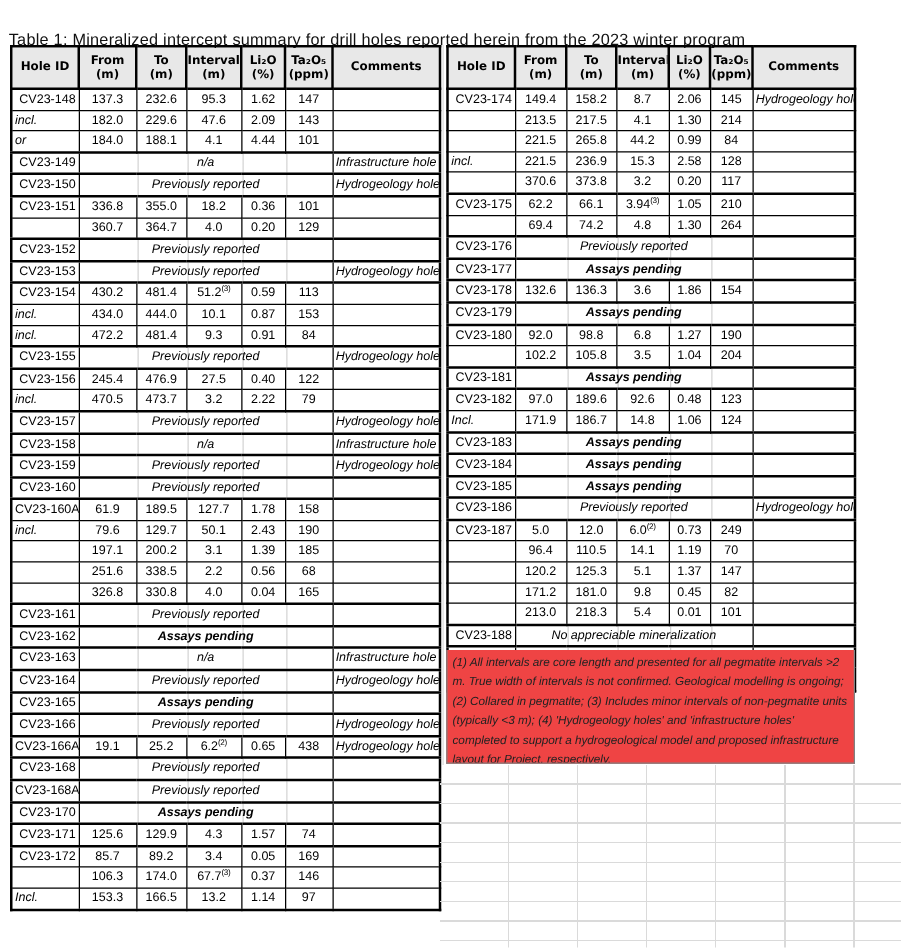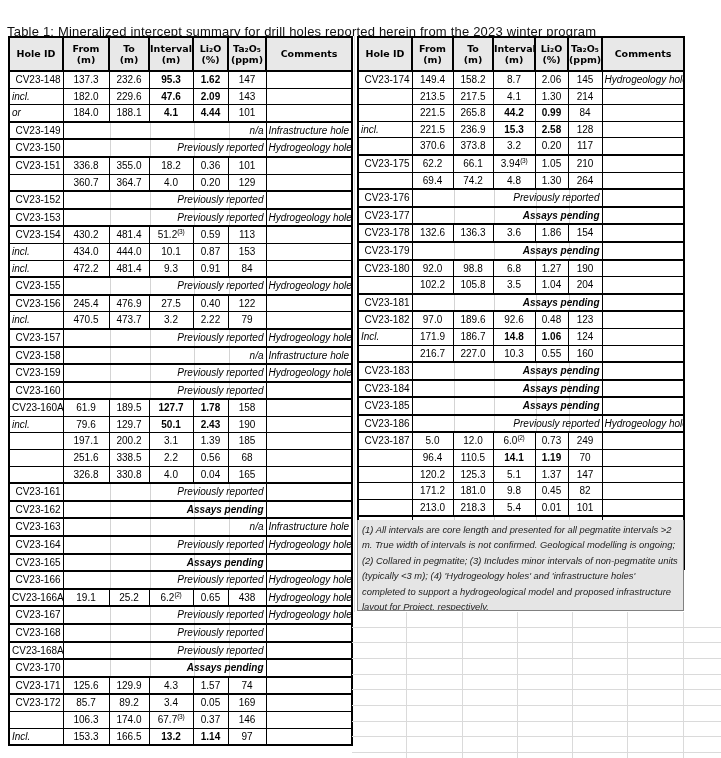--- a/index.html
+++ b/index.html
@@ -24,41 +24,41 @@
   }
   table.intercepts thead th{
     border:2px solid #000;background:#e8e8e8;font-weight:bold;
     font-family:"DejaVu Sans",sans-serif;font-size:9.5px;line-height:11.5px;
     height:30px;text-align:center;vertical-align:middle;padding:1px 0;
   }
   tr.gs td{border-top:2px solid #000;}
   td.hole{text-align:right;}
   td.sub{font-style:italic;padding-right:5px;}
   td.num{text-align:center;}
-  td.bold{font-weight:bold;}
+  td.bold{font-weight:normal;}
   td.comment{font-style:italic;font-size:9.3px;text-align:left;}
-  td.span-cell{font-style:italic;font-size:9.6px;text-align:right;padding-left:3px;
+  td.span-cell{font-style:italic;font-size:9.6px;text-align:center;padding-left:3px;
     background-repeat:no-repeat;}
   td.span-bold{font-weight:bold;}
   #tbl-left td.span-cell{
     background-image:linear-gradient(#d4d4d4,#d4d4d4),linear-gradient(#d4d4d4,#d4d4d4),
       linear-gradient(#d4d4d4,#d4d4d4),linear-gradient(#d4d4d4,#d4d4d4);
     background-size:1px 100%;
     background-position:46px 0,86px 0,130px 0,165px 0;
   }
   #tbl-right td.span-cell{
     background-image:linear-gradient(#d4d4d4,#d4d4d4),linear-gradient(#d4d4d4,#d4d4d4),
       linear-gradient(#d4d4d4,#d4d4d4),linear-gradient(#d4d4d4,#d4d4d4);
     background-size:1px 100%;
     background-position:41px 0,81px 0,123px 0,156px 0;
   }
   sup.fn{font-size:6.5px;line-height:0;vertical-align:4px;letter-spacing:-.3px;}
   .footnote{
     position:absolute;left:357px;top:520px;width:318px;height:88px;
-    border:1px solid #808080;border-top:none;background:#e5e5e5;
+    border:1px solid #808080;border-top:none;background:#ef4444;
     font-size:9.4px;font-style:italic;line-height:15.4px;color:#222;
     padding:2px 3px 0 4px;overflow:hidden;
   }
   .grid-area{
     position:absolute;left:352px;top:612px;width:369px;height:146px;
     background-image:
       repeating-linear-gradient(to right,transparent 0,transparent 54.3px,#dadada 54.3px,#dadada 55.3px),
       repeating-linear-gradient(to bottom,transparent 0,transparent 14.66px,#dadada 14.66px,#dadada 15.66px);
   }
   .gap-line{
@@ -305,25 +305,20 @@
       <tr class="gs">
         <td class="hole">CV23-166A</td>
         <td class="num">19.1</td>
         <td class="num">25.2</td>
         <td class="num">6.2<sup class="fn">(2)</sup></td>
         <td class="num">0.65</td>
         <td class="num">438</td>
         <td class="comment">Hydrogeology hole</td>
       </tr>
       <tr class="gs">
-        <td class="hole">CV23-167</td>
-        <td colspan="5" class="span-cell">Previously reported</td>
-        <td class="comment">Hydrogeology hole</td>
-      </tr>
-      <tr class="gs">
         <td class="hole">CV23-168</td>
         <td colspan="5" class="span-cell">Previously reported</td>
         <td class="comment"></td>
       </tr>
       <tr class="gs">
         <td class="hole">CV23-168A</td>
         <td colspan="5" class="span-cell">Previously reported</td>
         <td class="comment"></td>
       </tr>
       <tr class="gs">
@@ -513,29 +508,20 @@
       </tr>
       <tr>
         <td class="sub">Incl.</td>
         <td class="num">171.9</td>
         <td class="num">186.7</td>
         <td class="num bold">14.8</td>
         <td class="num bold">1.06</td>
         <td class="num">124</td>
         <td class="comment"></td>
       </tr>
-      <tr>
-        <td class="hole"></td>
-        <td class="num">216.7</td>
-        <td class="num">227.0</td>
-        <td class="num">10.3</td>
-        <td class="num">0.55</td>
-        <td class="num">160</td>
-        <td class="comment"></td>
-      </tr>
       <tr class="gs">
         <td class="hole">CV23-183</td>
         <td colspan="5" class="span-cell span-bold">Assays pending</td>
         <td class="comment"></td>
       </tr>
       <tr class="gs">
         <td class="hole">CV23-184</td>
         <td colspan="5" class="span-cell span-bold">Assays pending</td>
         <td class="comment"></td>
       </tr>

